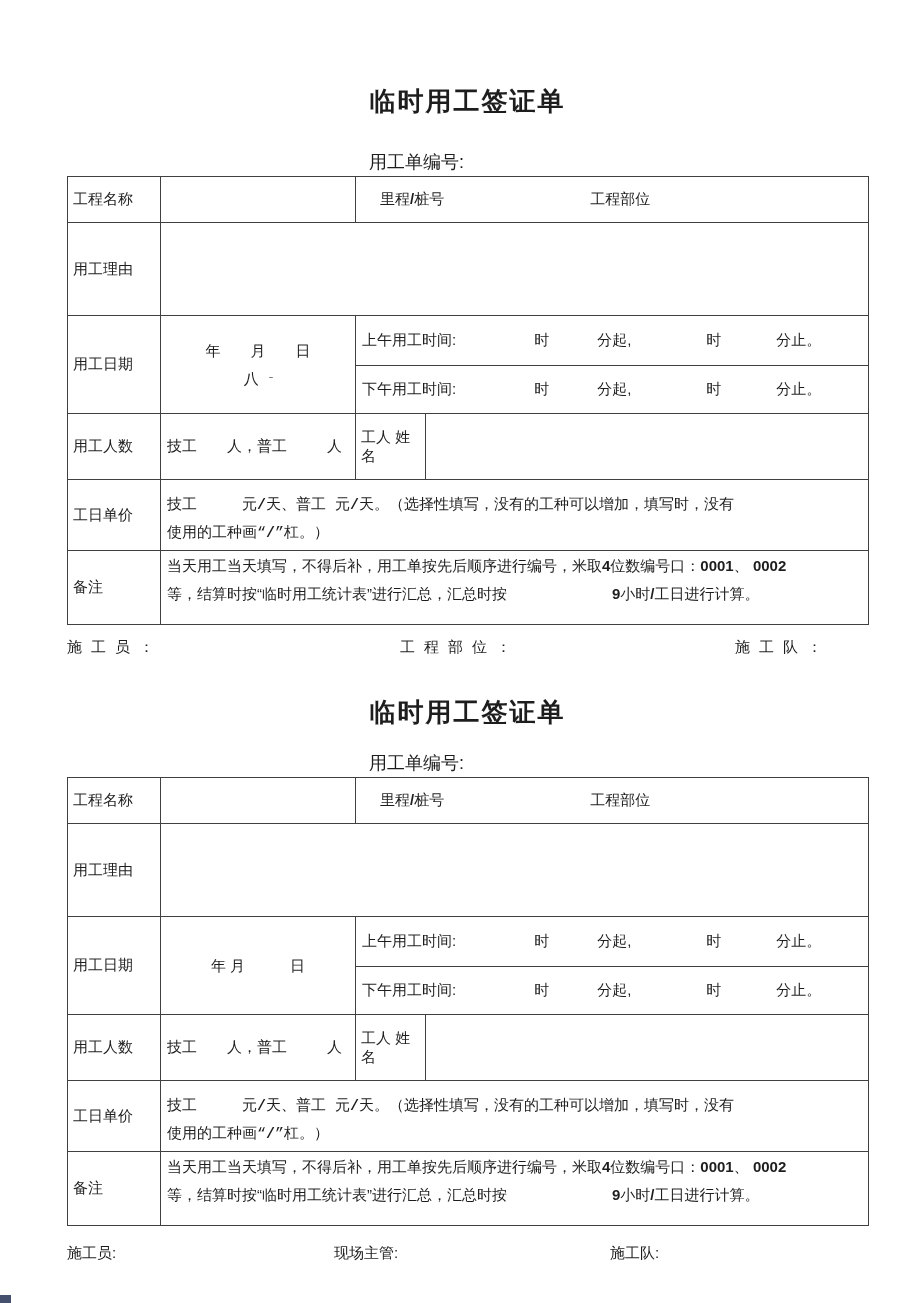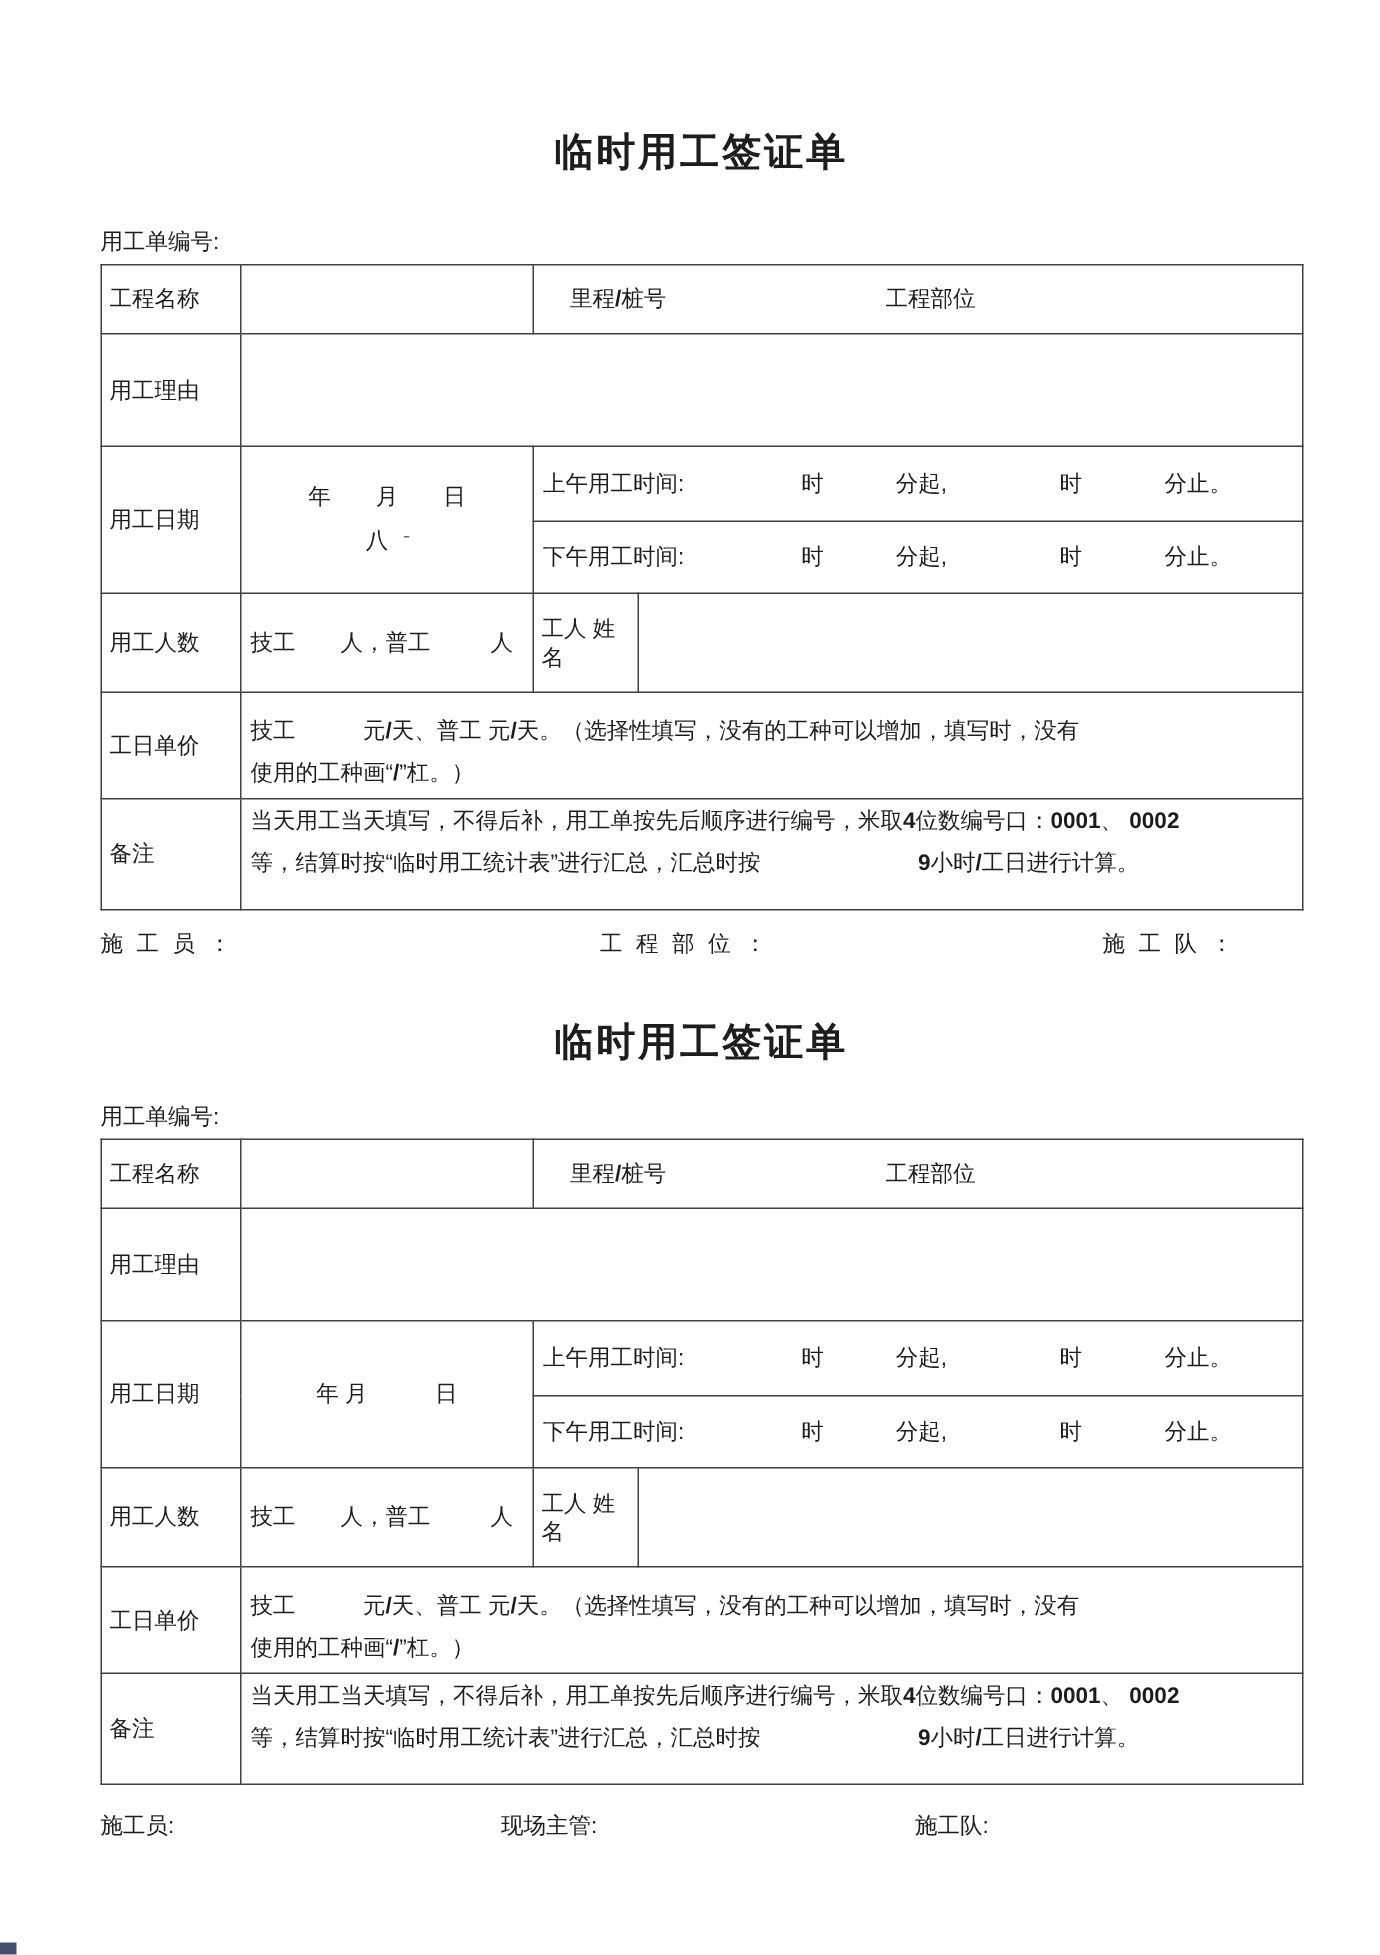--- a/index.html
+++ b/index.html
@@ -9,33 +9,33 @@
     font-family:"Liberation Sans","DejaVu Sans",sans-serif;
     color:#1d1d1d; position:relative; overflow:hidden;
   }
   .page { width:920px; height:1303px; padding:86px 52px 16px 67px; position:relative; }
   .content { width:801px; }
 
   h1.form-title {
     text-align:center; font-size:26px; line-height:30px;
     font-weight:700; letter-spacing:2px;
   }
-  .order-no { text-align:left; padding-right:102px; font-size:15px; line-height:20px; }
+  .order-no { text-align:center; padding-right:102px; font-size:18px; line-height:20px; }
   .form1 .order-no { margin-top:36px; margin-bottom:4px; }
   .form2 .order-no { margin-top:26px; margin-bottom:4px; }
   .form2 { margin-top:37px; }
 
   table.form-table { border-collapse:collapse; width:801px; table-layout:fixed; }
   col.c1{width:93px;} col.c2{width:195px;} col.c3{width:70px;} col.c4{width:443px;}
   td {
     border:1px solid #404040; font-size:15px; vertical-align:middle;
     padding:0 2px 0 6px; overflow:hidden;
   }
-  tr.rh46{height:46px;} tr.rh75{height:75px;margin-top:35px;} tr.rh50{height:50px;}
-  tr.rh48{height:48px;} tr.rh66{height:66px;} tr.rh71{height:71px;} tr.rh74{height:74px;}
+  tr.rh46{height:46px;} tr.rh75{height:93px;margin-top:35px;} tr.rh50{height:50px;}
+  tr.rh48{height:48px;} tr.rh66{height:66px;} tr.rh71{height:71px;font-family:Liberation Mono, monospace;} tr.rh74{height:74px;}
 
   td.lbl { padding-left:5px; }
   td.mile { padding-left:24px; white-space:nowrap; }
   .mile .part { margin-left:142px; }
 
   td.date-cell { text-align:center; padding:0; line-height:26px; }
   .date-l2 .tiny { font-size:8px; vertical-align:5px; letter-spacing:-1px; margin-left:10px; }
 
   td.time { white-space:nowrap; }
   td.time span:nth-child(2){ margin-left:78px; }

